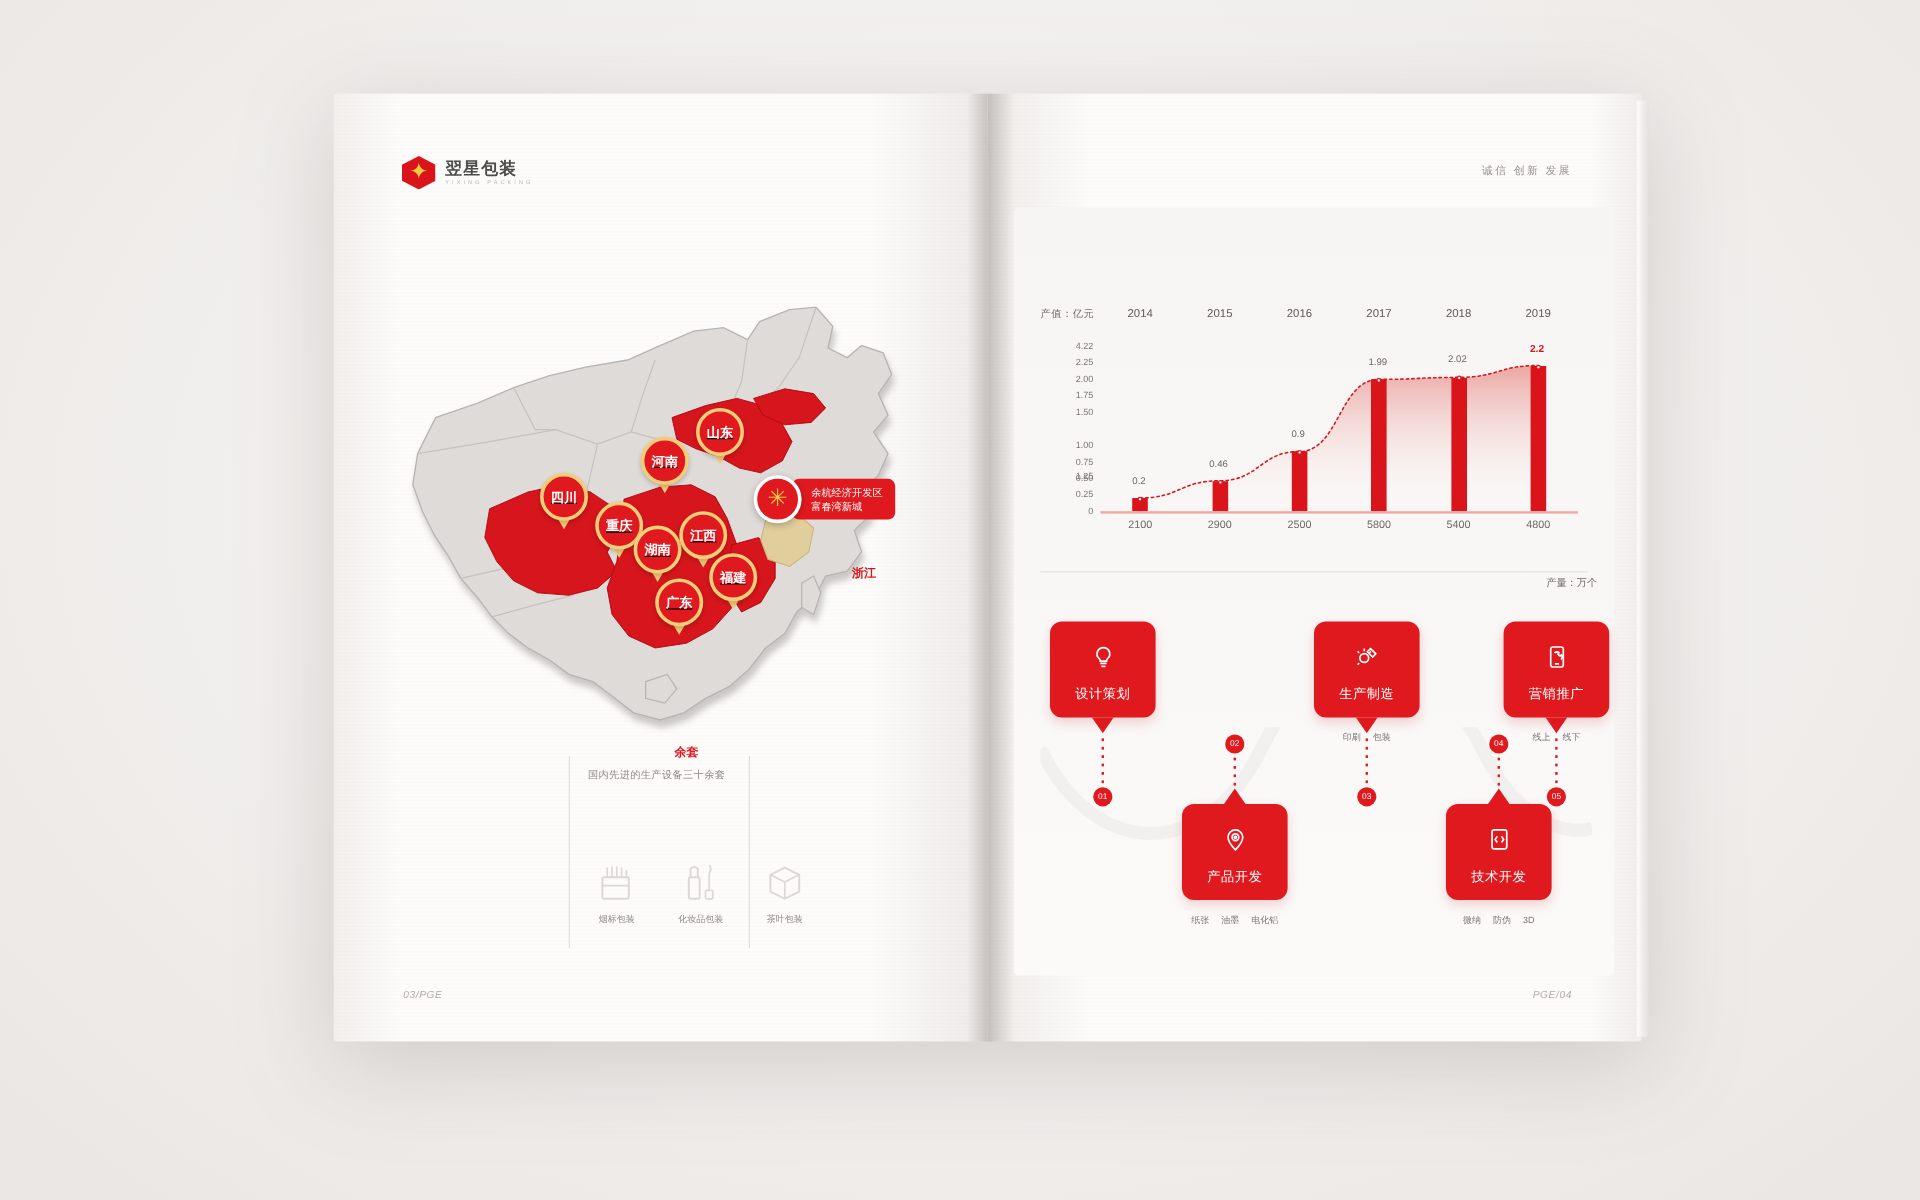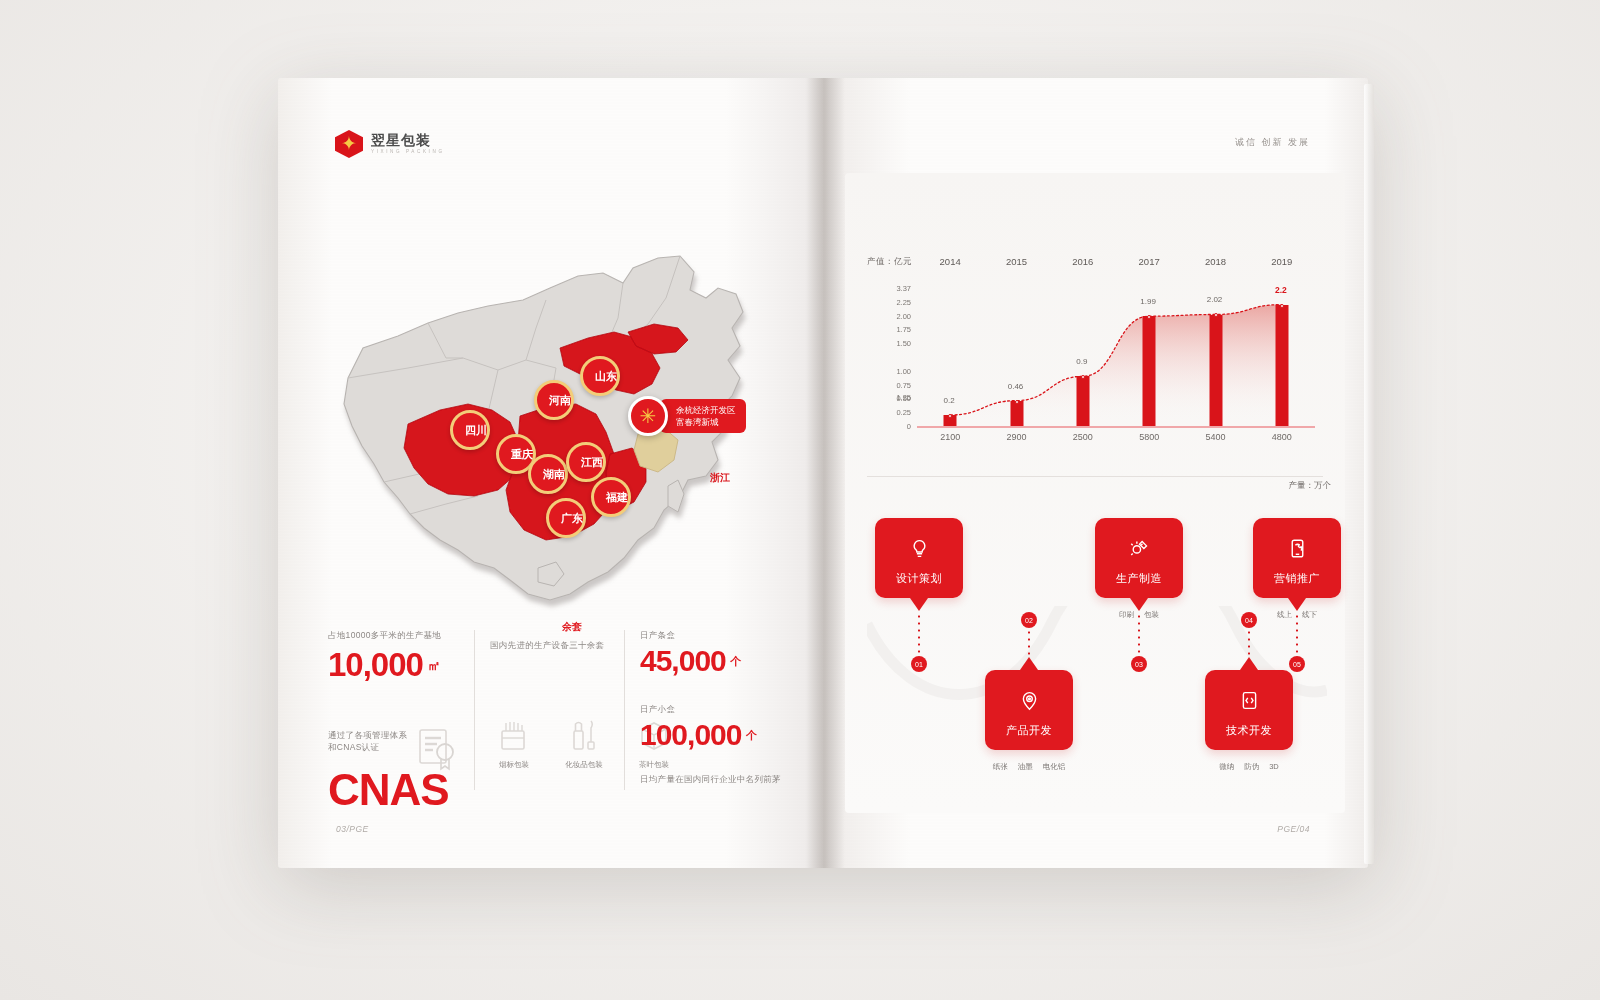--- a/index.html
+++ b/index.html
@@ -61,24 +61,25 @@
   #head-block{ position:absolute; left:58px; top:120px; }
   #title-en{ font-size:21.5px; font-weight:bold; color:#d9141a; letter-spacing:.6px; }
   #title-cn{ font-size:16px; color:#3f3f3f; margin-top:6px; letter-spacing:2px;}
   #title-rule{ width:36px;height:2px;background:#d9141a;margin-top:12px; }
 
   
   #map-wrap{ position:absolute; left:10px; top:150px; width:535px; height:450px; }
 
   .pin{ position:absolute; width:40px;height:40px; }
   .pin .bub{
-    position:absolute; left:0;top:16px; width:40px;height:40px;border-radius:50%;
+    position:absolute; left:0;top:0; width:40px;height:40px;border-radius:50%;
     background:#e0191f; border:3px solid #f3cd79;
-    display:flex;align-items:center;justify-content:flex-end;
+    display:flex;align-items:center;justify-content:center;
     box-shadow:0 2px 4px rgba(0,0,0,.2);
+    text-decoration:underline;
   }
   .pin .bub span{ color:#fff; font-size:11px; font-weight:bold; letter-spacing:0px; white-space:nowrap;}
   .pin .tail{
     position:absolute; left:13px; top:35px; width:0;height:0;
     border-left:7px solid transparent;border-right:7px solid transparent;
     border-top:12px solid #f3cd79;
   }
   #hq{ position:absolute; left:340px; top:168px; display:flex; align-items:center; }
   #hq-badge{
     width:40px;height:40px;border-radius:50%; background:#e0191f;border:3px solid #fff;
@@ -286,40 +287,20 @@
           <div>富春湾新城</div>
         </div>
       </div>
     </div>
 
     <div id="stats">
 
       <div class="divider-v" style="left:146px;"></div>
       <div class="divider-v" style="left:296px;"></div>
 
-      <div style="position:absolute;left:0;top:0;width:140px;">
-        <div class="stat-kicker">占地10000多平米的生产基地</div>
-        <div style="margin-top:4px;">
-          <span class="stat-big" style="font-size:33px;">10,000</span>
-          <span class="stat-big sup" style="font-size:13px;">㎡</span>
-        </div>
-        <div id="cnas">
-          <div class="stat-kicker">通过了各项管理体系</div>
-          <div class="stat-kicker">和CNAS认证</div>
-          <div id="cnas-txt" style="margin-top:14px;">CNAS</div>
-        </div>
-        <svg style="position:absolute;left:86px;top:96px;" width="46" height="46" viewBox="0 0 46 46">
-          <rect x="6" y="4" width="26" height="33" rx="2" fill="none" stroke="#dcd8d5" stroke-width="1.6"></rect>
-          <line x1="11" y1="12" x2="27" y2="12" stroke="#dcd8d5" stroke-width="2.4"></line>
-          <line x1="11" y1="18" x2="23" y2="18" stroke="#dcd8d5" stroke-width="2.4"></line>
-          <line x1="11" y1="24" x2="19" y2="24" stroke="#dcd8d5" stroke-width="2.4"></line>
-          <circle cx="31" cy="26" r="8" fill="none" stroke="#d9d5d2" stroke-width="1.8"></circle>
-          <path d="M27 33 L27 43 L31 40 L35 43 L35 33" fill="none" stroke="#d9d5d2" stroke-width="1.6"></path>
-        </svg>
-      </div>
 
       <div style="position:absolute;left:162px;top:0;width:130px;">
         <div style="text-align:right;width:92px;margin-top:-10px;font-size:10px;color:#e0191f;font-weight:bold;">余套</div>
         <div class="stat-kicker" style="margin-top:6px;">国内先进的生产设备三十余套</div>
 
         <div class="prod-icons" style="left:0;top:88px;">
           <div class="prod-item">
             <svg width="34" height="34" viewBox="0 0 34 34">
               <rect x="5" y="13" width="22" height="18" rx="1.5" fill="none" stroke="#dcd8d5" stroke-width="1.6"></rect>
               <g stroke="#dcd8d5" stroke-width="1.4">
@@ -345,33 +326,20 @@
           <div class="prod-item">
             <svg width="34" height="34" viewBox="0 0 34 34">
               <path d="M5 11 L17 5 L29 11 L29 25 L17 31 L5 25 Z" fill="none" stroke="#dcd8d5" stroke-width="1.6"></path>
               <path d="M5 11 L17 17 L29 11 M17 17 L17 31" fill="none" stroke="#dcd8d5" stroke-width="1.4"></path>
             </svg>
             <div class="prod-lbl">茶叶包装</div>
           </div>
         </div>
       </div>
 
-      <div style="position:absolute;left:312px;top:0;width:160px;">
-        <div class="stat-kicker">日产条盒</div>
-        <div style="margin-top:2px;">
-          <span class="stat-big" style="font-size:30px;">45,000</span>
-          <span class="stat-big sup" style="font-size:11px;">个</span>
-        </div>
-        <div class="stat-kicker" style="margin-top:26px;">日产小盒</div>
-        <div style="margin-top:2px;">
-          <span class="stat-big" style="font-size:30px;">100,000</span>
-          <span class="stat-big sup" style="font-size:11px;">个</span>
-        </div>
-        <div class="stat-kicker" style="margin-top:22px;">日均产量在国内同行企业中名列前茅</div>
-      </div>
     </div>
 
     <div class="pg" id="pg-left">03/PGE</div>
   </div>
 
   <div class="page" id="page-right">
     <div id="tagline">诚信 创新 发展</div>
     <div id="rframe"></div>
     <div id="rdivider"></div>
 
@@ -390,21 +358,21 @@
             <defs>
               <linearGradient id="ag" x1="0" y1="0" x2="0" y2="1">
                 <stop offset="0%" stop-color="#e0655f" stop-opacity=".55"></stop>
                 <stop offset="100%" stop-color="#ffffff" stop-opacity="0"></stop>
               </linearGradient>
             </defs>
             <path d="M 33.166666666666664 126.96 C 66.33333333333333 126.96, 66.33333333333333 112.608, 99.5 112.608 C 132.66666666666666 112.608, 132.66666666666666 88.32, 165.83333333333331 88.32 C 199 88.32, 199 28.152, 232.16666666666666 28.152 C 265.3333333333333 28.152, 265.3333333333333 26.495999999999995, 298.5 26.495999999999995 C 331.66666666666663 26.495999999999995, 331.66666666666663 16.559999999999988, 364.8333333333333 16.559999999999988 L 364.8333333333333 138 L 33.166666666666664 138 Z" fill="url(#ag)"></path>
             <path d="M 33.166666666666664 126.96 C 66.33333333333333 126.96, 66.33333333333333 112.608, 99.5 112.608 C 132.66666666666666 112.608, 132.66666666666666 88.32, 165.83333333333331 88.32 C 199 88.32, 199 28.152, 232.16666666666666 28.152 C 265.3333333333333 28.152, 265.3333333333333 26.495999999999995, 298.5 26.495999999999995 C 331.66666666666663 26.495999999999995, 331.66666666666663 16.559999999999988, 364.8333333333333 16.559999999999988" fill="none" stroke="#d9141a" stroke-width="1.3" stroke-dasharray="2,2.6" stroke-linecap="round"></path>
           </svg>
         <div id="yticks">
-            <div class="ytick" style="top: 0px;">3.37</div>
+            <div class="ytick" style="top: 0px;">4.22</div>
             <div class="ytick" style="top: 13.8px;">2.25</div>
             <div class="ytick" style="top: 27.6px;">2.00</div>
             <div class="ytick" style="top: 41.4px;">1.75</div>
             <div class="ytick" style="top: 55.2px;">1.50</div>
             <div class="ytick" style="top: 69px; margin-top: 40px;">1.25</div>
             <div class="ytick" style="top: 82.8px;">1.00</div>
             <div class="ytick" style="top: 96.6px;">0.75</div>
             <div class="ytick" style="top: 110.4px;">0.50</div>
             <div class="ytick" style="top: 124.2px;">0.25</div>
             <div class="ytick" style="top: 138px;">0</div>

